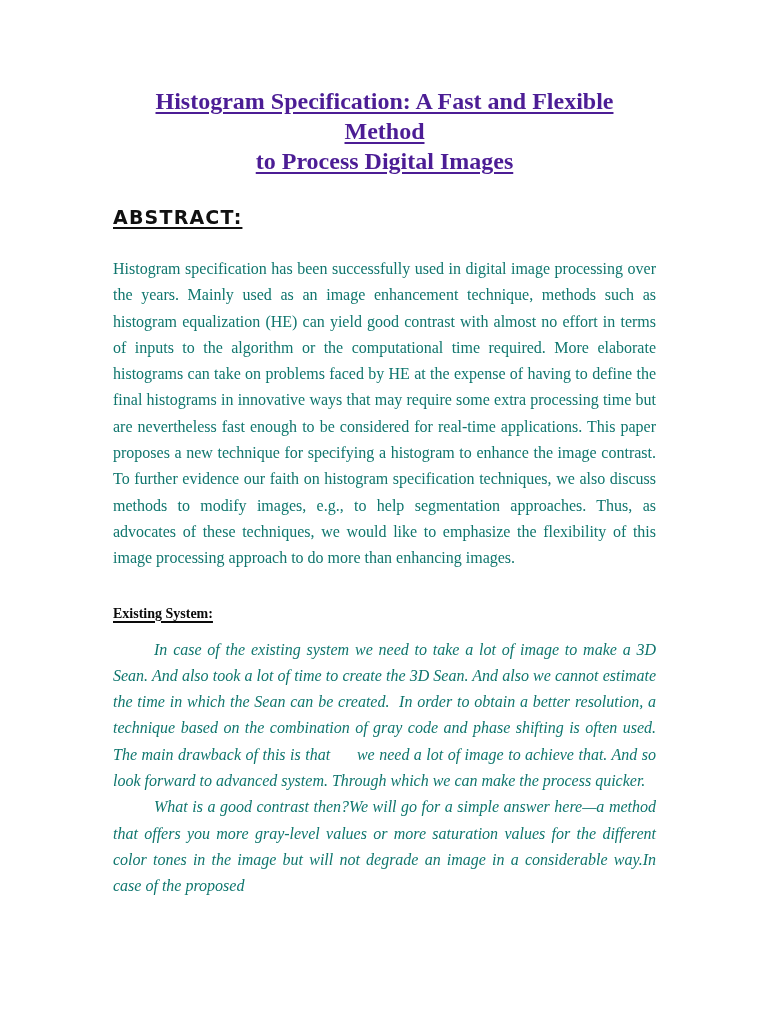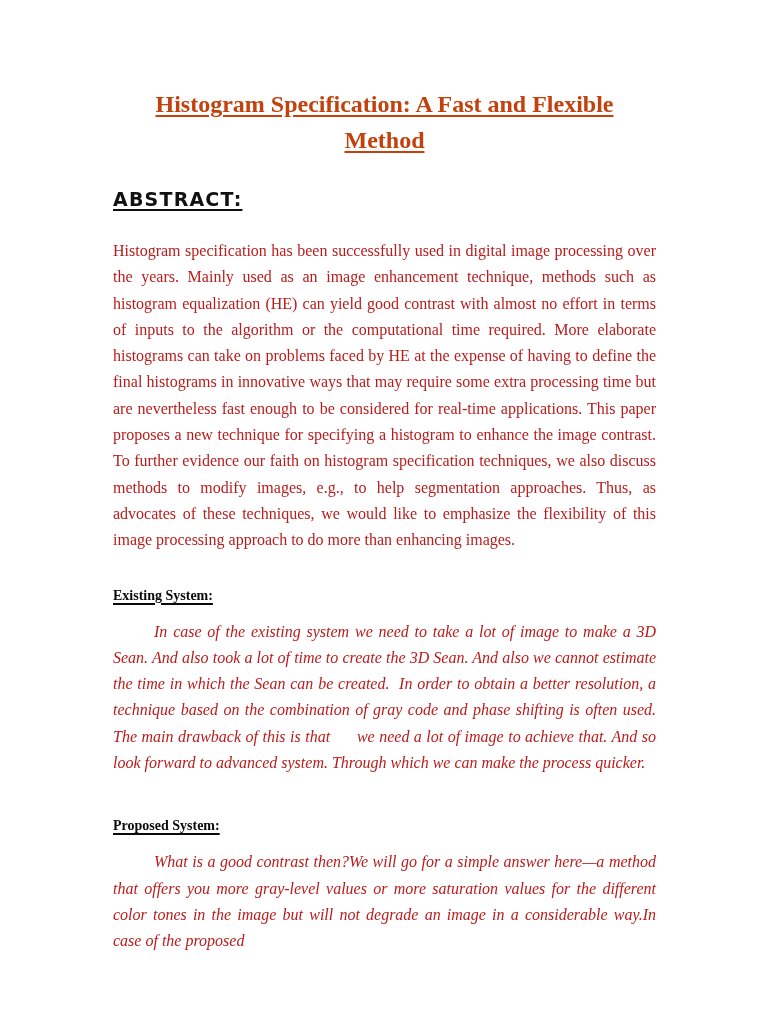--- a/index.html
+++ b/index.html
@@ -20,22 +20,22 @@
     height: 1024px;
     background: #ffffff;
     padding: 86px 112px 0 113px;
   }
   .doc-title {
     margin: 0 0 30px 0;
     text-align: center;
     font-family: "Liberation Serif", serif;
     font-weight: bold;
     font-size: 24px;
-    line-height: 36px;
-    color: #c2410c;
+    line-height: 30px;
+    color: #4c1d95;
   }
   .doc-title .title-line {
     text-decoration: underline;
     text-decoration-thickness: 2px;
     text-underline-offset: 3px;
   }
   .abstract-heading {
     margin: 0 0 28px 0;
     font-family: "DejaVu Sans", sans-serif;
     font-weight: bold;
@@ -58,47 +58,45 @@
     color: #0a0a0a;
   }
   .section-heading.proposed {
     margin-top: 42px;
   }
   .body-copy {
     margin: 0;
     font-size: 16px;
     line-height: 26.3px;
     text-align: justify;
-    color: #b91c1c;
+    color: #0f766e;
   }
   .body-copy.indent {
     text-indent: 41px;
     font-style: italic;
   }
 </style>
 </head>
 <body>
 
 <div class="page">
 
   <h1 class="doc-title">
     <span class="title-line" style="display:block">Histogram Specification: A Fast and Flexible Method</span>
+    <span class="title-line" style="display:block">to Process Digital Images</span>
   </h1>
 
   <h2 class="abstract-heading">
     <span class="u">ABSTRACT:</span>
   </h2>
 
   <p class="body-copy">Histogram specification has been successfully used in digital image processing over the years. Mainly used as an image enhancement technique, methods such as histogram equalization (HE) can yield good contrast with almost no effort in terms of inputs to the algorithm or the computational time required. More elaborate histograms can take on problems faced by HE at the expense of having to define the final histograms in innovative ways that may require some extra processing time but are nevertheless fast enough to be considered for real-time applications. This paper proposes a new technique for specifying a histogram to enhance the image contrast. To further evidence our faith on histogram specification techniques, we also discuss methods to modify images, e.g., to help segmentation approaches. Thus, as advocates of these techniques, we would like to emphasize the flexibility of this image processing approach to do more than enhancing images.</p>
 
   <h3 class="section-heading">
     <span class="u">Existing System:</span>
   </h3>
 
   <p class="body-copy indent">In case of the existing system we need to take a lot of image to make a 3D Sean. And also took a lot of time to create the 3D Sean. And also we cannot estimate the time in which the Sean can be created.&nbsp; In order to obtain a better resolution, a technique based on the combination of gray code and phase shifting is often used. The main drawback of this is that&nbsp;&nbsp;&nbsp;&nbsp;&nbsp; we need a lot of image to achieve that. And so look forward to advanced system. Through which we can make the process quicker.</p>
 
-  <h3 class="section-heading proposed">
-    <span class="u">Proposed System:</span>
-  </h3>
 
   <p class="body-copy indent">What is a good contrast then?We will go for a simple answer here—a method that offers you more gray-level values or more saturation values for the different color tones in the image but will not degrade an image in a considerable way.In case of the proposed</p>
 
 </div>
 
 </body></html>

